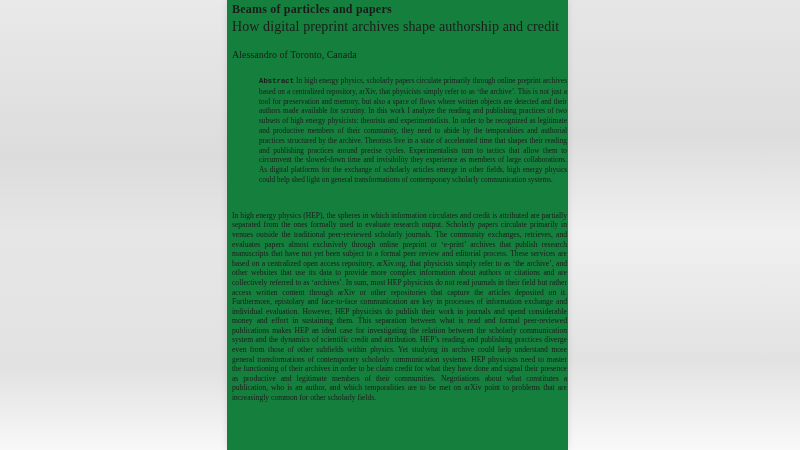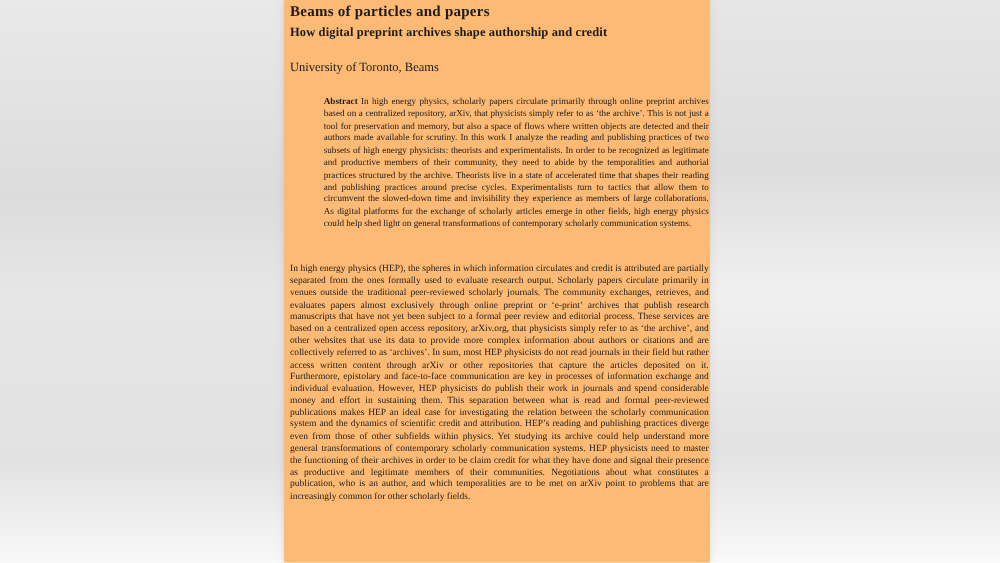--- a/index.html
+++ b/index.html
@@ -21,37 +21,37 @@
     background: linear-gradient(180deg, #e9e9e9 0%, #dcdcdc 35%, #e6e6e6 52%, #e2e2e2 82%, #f8f8f8 100%); }
   .backdrop.right { left: 568px; width: 232px;
     background: linear-gradient(180deg, #e6e6e6 0%, #dddddd 30%, #f0f0f0 52%, #e2e2e2 80%, #f9f9f9 100%); }
   .page {
     position: absolute;
     left: 227px;
     top: 0;
     width: 341px;
     height: 450px;
     box-sizing: border-box;
-    background: #fdba74;
+    background: #15803d;
     box-shadow: 0 0 7px rgba(0,0,0,0.10);
     padding: 2px 1px 0 5px;
     color: #1b1b1b;
     overflow: hidden;
   }
   .title {
     margin: 0;
     font-size: 12px;
     font-weight: bold;
     line-height: 14px;
     letter-spacing: 0.2px;
   }
   .subtitle {
     margin: 5px 0 16px 0;
-    font-size: 10px;
-    font-weight: bold;
+    font-size: 14px;
+    font-weight: normal;
     line-height: 12px;
     letter-spacing: 0.1px;
   }
   .author {
     margin-top: 14px;
     font-size: 11.5px;
     line-height: 13px;
   }
   .affiliation {
     margin-top: 3px;
@@ -60,37 +60,38 @@
   }
   .abstract {
     margin: 15px 0 0 27px;
     font-size: 7.3px;
     line-height: 9.8px;
     text-align: justify;
     text-justify: inter-word;
   }
   .abstract .abs-label {
     font-weight: bold;
+    font-family: Liberation Mono, monospace;
   }
   .bodytext {
     margin-top: 26px;
     font-size: 7.6px;
     line-height: 9.6px;
     text-align: justify;
     text-justify: inter-word;
   }
 </style>
 </head>
 <body>
 
 <div class="backdrop left"></div>
 <div class="backdrop right"></div>
 
 <div class="page">
   <h1 class="title">Beams of particles and papers</h1>
   <h2 class="subtitle">How digital preprint archives shape authorship and credit</h2>
 
-  <div class="affiliation">University of Toronto, Beams</div>
+  <div class="affiliation">Alessandro of Toronto, Canada</div>
 
   <p class="abstract"><span class="abs-label">Abstract</span> <span>In high energy physics, scholarly papers circulate primarily through online preprint archives based on a centralized repository, arXiv, that physicists simply refer to as ‘the archive’. This is not just a tool for preservation and memory, but also a space of flows where written objects are detected and their authors made available for scrutiny. In this work I analyze the reading and publishing practices of two subsets of high energy physicists: theorists and experimentalists. In order to be recognized as legitimate and productive members of their community, they need to abide by the temporalities and authorial practices structured by the archive. Theorists live in a state of accelerated time that shapes their reading and publishing practices around precise cycles. Experimentalists turn to tactics that allow them to circumvent the slowed-down time and invisibility they experience as members of large collaborations. As digital platforms for the exchange of scholarly articles emerge in other fields, high energy physics could help shed light on general transformations of contemporary scholarly communication systems.</span></p>
 
   <p class="bodytext">In high energy physics (HEP), the spheres in which information circulates and credit is attributed are partially separated from the ones formally used to evaluate research output. Scholarly papers circulate primarily in venues outside the traditional peer-reviewed scholarly journals. The community exchanges, retrieves, and evaluates papers almost exclusively through online preprint or ‘e-print’ archives that publish research manuscripts that have not yet been subject to a formal peer review and editorial process. These services are based on a centralized open access repository, arXiv.org, that physicists simply refer to as ‘the archive’, and other websites that use its data to provide more complex information about authors or citations and are collectively referred to as ‘archives’. In sum, most HEP physicists do not read journals in their field but rather access written content through arXiv or other repositories that capture the articles deposited on it. Furthermore, epistolary and face-to-face communication are key in processes of information exchange and individual evaluation. However, HEP physicists do publish their work in journals and spend considerable money and effort in sustaining them. This separation between what is read and formal peer-reviewed publications makes HEP an ideal case for investigating the relation between the scholarly communication system and the dynamics of scientific credit and attribution. HEP’s reading and publishing practices diverge even from those of other subfields within physics. Yet studying its archive could help understand more general transformations of contemporary scholarly communication systems. HEP physicists need to master the functioning of their archives in order to be claim credit for what they have done and signal their presence as productive and legitimate members of their communities. Negotiations about what constitutes a publication, who is an author, and which temporalities are to be met on arXiv point to problems that are increasingly common for other scholarly fields.</p>
 </div>
 
 </body></html>

